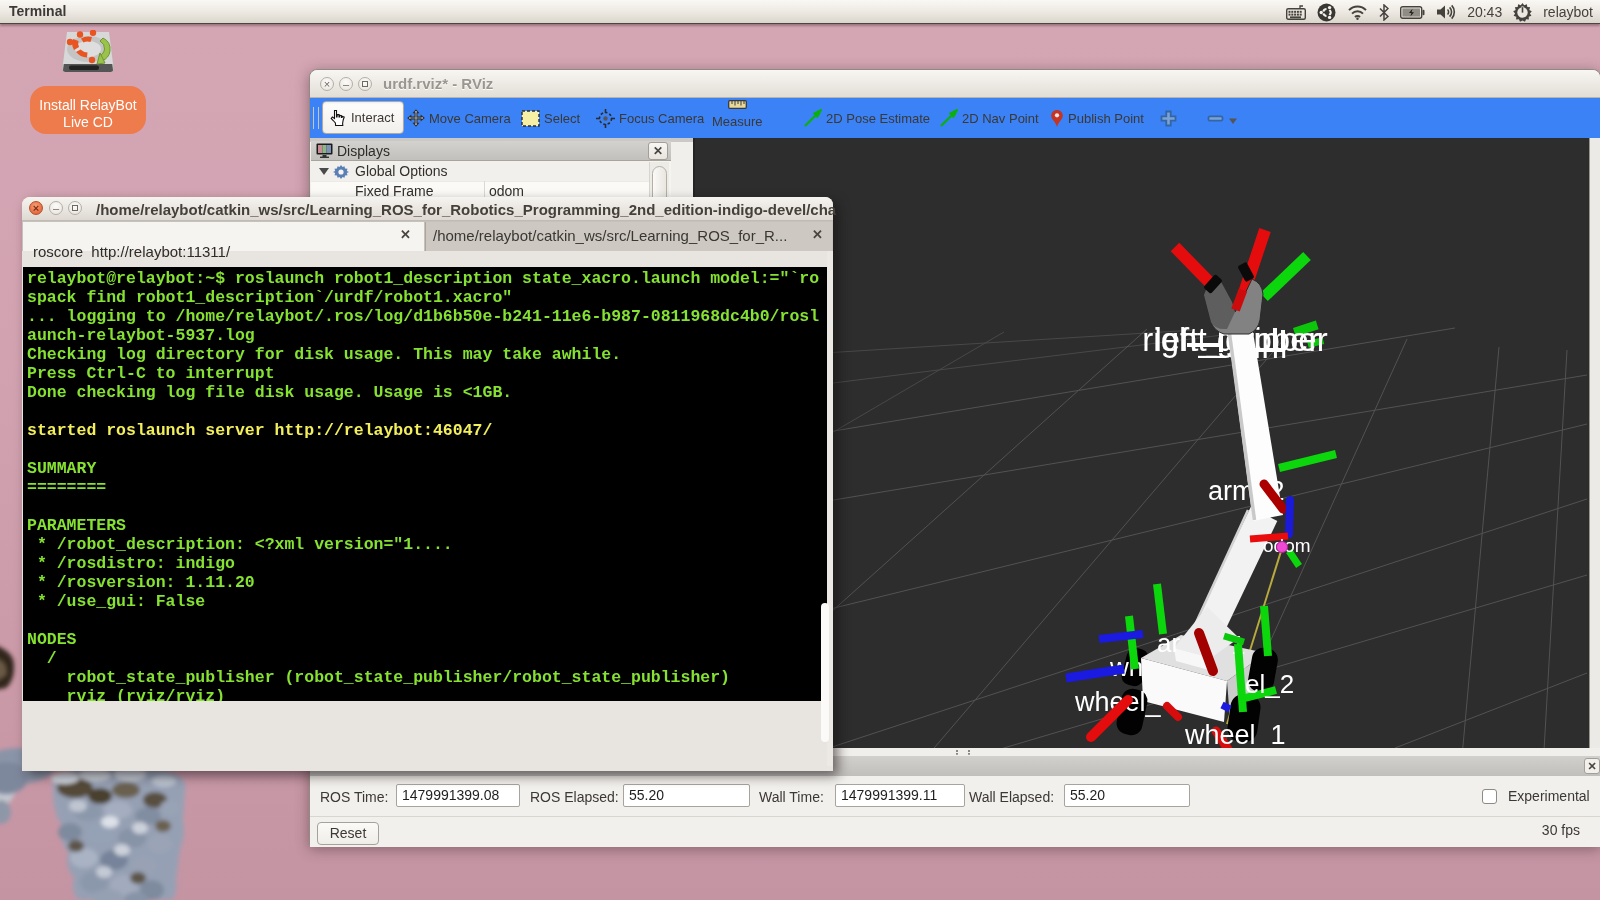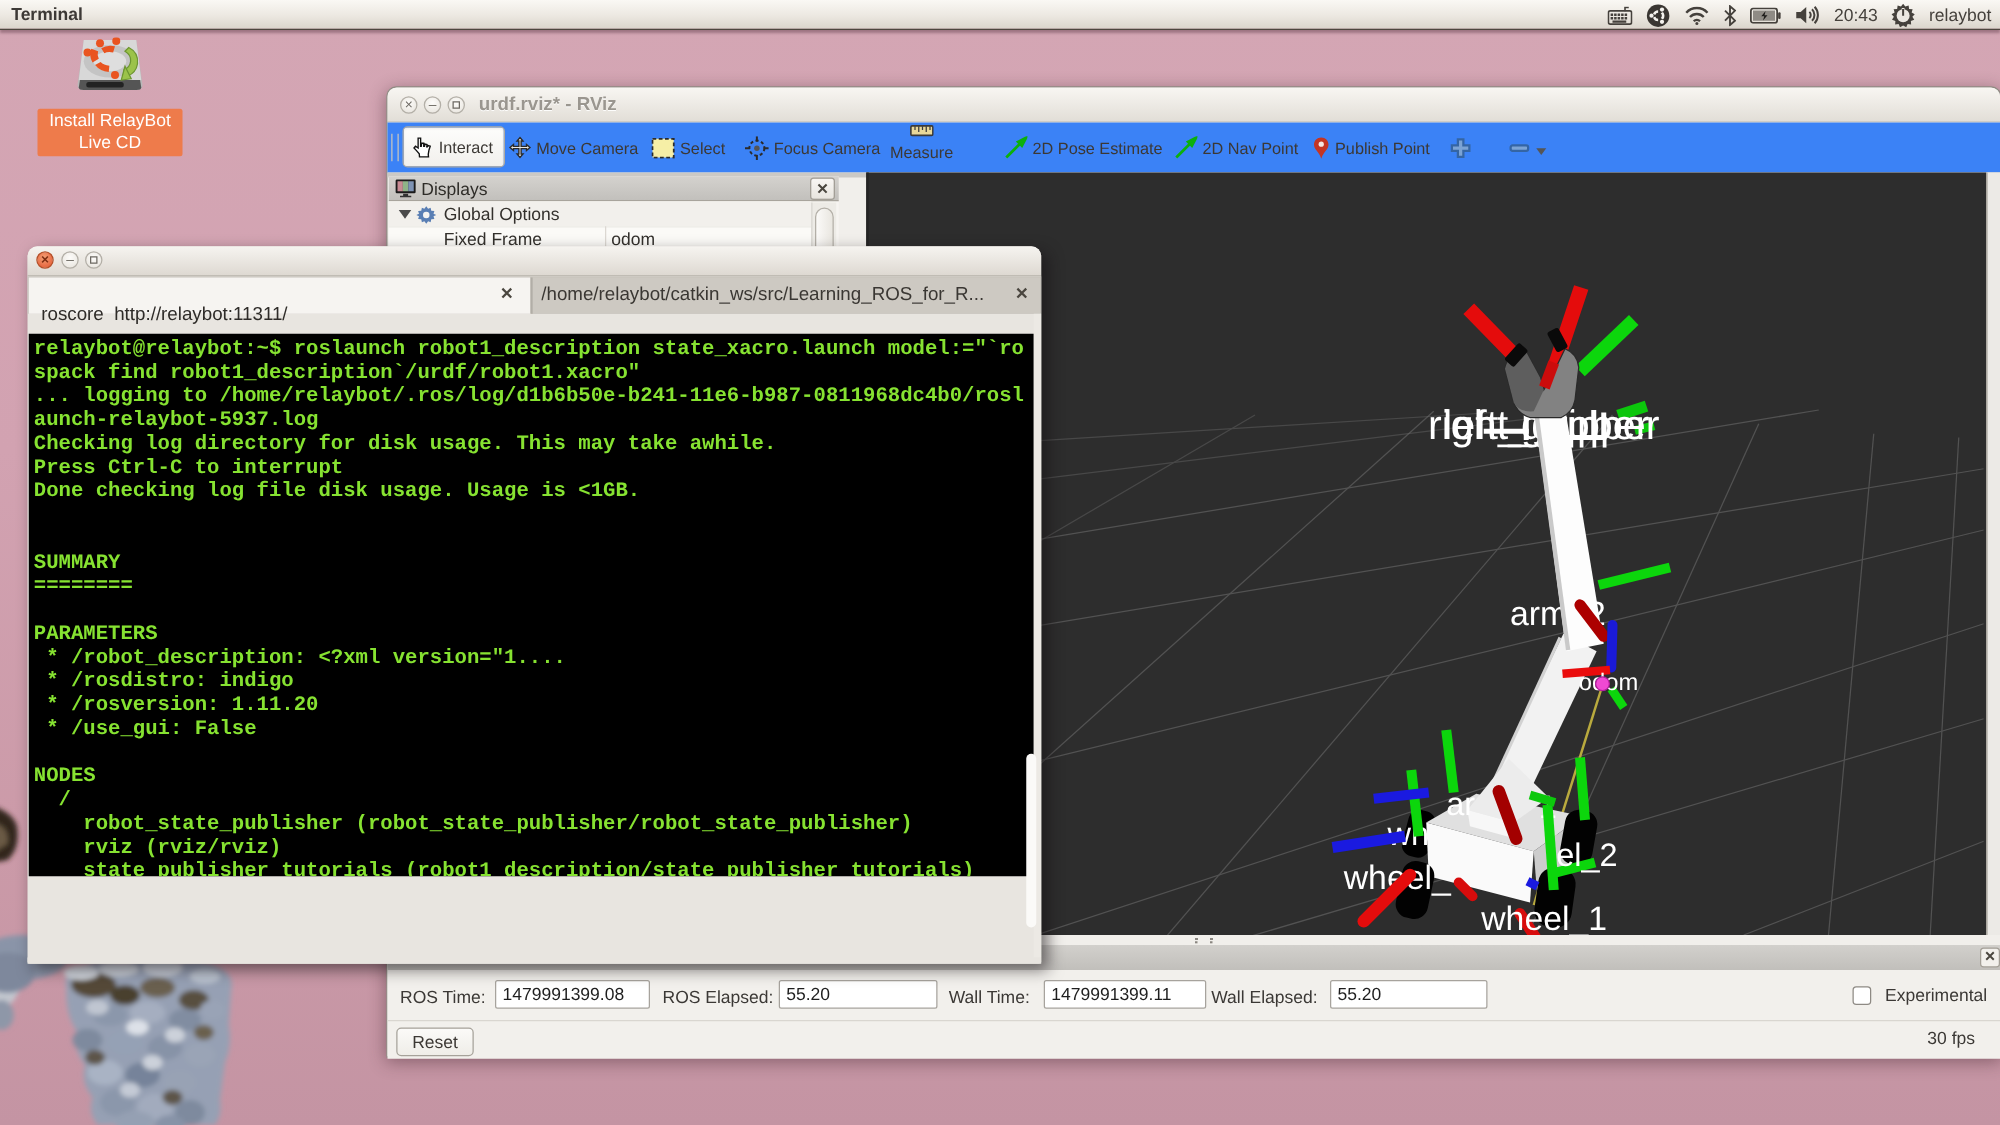--- a/index.html
+++ b/index.html
@@ -12,22 +12,22 @@
 #toppanel { position:absolute; left:0; top:0; width:1600px; height:24px;
   background:linear-gradient(180deg,#faf8f4 0%,#ece8e1 55%,#dad5cc 100%);
   border-bottom:1px solid #4d463e; box-shadow:0 2px 2px rgba(60,30,40,.35); z-index:50; }
 #toppanel .appname { position:absolute; left:9px; top:3px; font-size:14px; font-weight:bold; color:#3d3936; }
 #toppanel .right { position:absolute; right:7px; top:0; height:24px; display:flex; align-items:center; gap:11px; color:#45413c; }
 #toppanel .clock { font-size:14px; color:#45413c; }
 #toppanel .uname { font-size:14px; color:#45413c; }
 
 
 #deskicon { position:absolute; left:30px; top:30px; width:116px; text-align:center; z-index:5; }
-#deskicon .label { margin-top:4px; background:#ee7b4b; border-radius:2px; color:#fff;
-  font-size:14px; line-height:17px; padding:1px 2px 3px; }
+#deskicon .label { margin-top:4px; background:#ee7b4b; border-radius:16px; color:#fff;
+  font-size:14px; line-height:17px; padding:11px 2px 3px; }
 
 
 #rviz { position:absolute; left:309px; top:69px; width:1292px; height:777px;
   background:#f1efeb; border:1px solid #8f8b83; border-radius:8px 8px 0 0;
   box-shadow:0 3px 14px rgba(60,30,40,.45); z-index:10; }
 #rviz .titlebar { position:absolute; left:0; top:0; width:100%; height:28px;
   background:linear-gradient(180deg,#f8f6f2,#e2ded7); border-bottom:1px solid #b9b5ad; border-radius:8px 8px 0 0; }
 .wbtn { position:absolute; top:7px; width:14px; height:14px; border-radius:50%;
   background:radial-gradient(circle at 50% 35%,#fdfcfa,#e6e2db); border:1px solid #b3afa7;
   color:#6c6862; font-size:11px; line-height:12px; text-align:center; }
@@ -470,38 +470,40 @@
   <span id="fps">30 fps</span>
 </div>
 
 <div id="term">
   <div class="titlebar">
     <div class="wbtn" style="left:7px; top:4px; background:radial-gradient(circle at 45% 35%,#f4a277,#e9714a 60%,#dd5a31); border-color:#b44f28; color:#7d2d12; font-weight:bold;">×</div>
     <div class="wbtn" style="left:27px; top:4px;">–</div>
     <div class="wbtn" style="left:46px; top:4px;">
         <span style="display:block;width:6px;height:6px;border:1px solid #6c6862;margin:3px auto 0;"></span>
       </div>
+    <div class="wtitle">/home/relaybot/catkin_ws/src/Learning_ROS_for_Robotics_Programming_2nd_edition-indigo-devel/cha</div>
   </div>
   <div class="tabs">
     <div class="tab1"></div>
     <div class="tab2"></div>
     <span class="tabtext" style="left:11px;margin-top:16px;">roscore&nbsp;&nbsp;http://relaybot:11311/</span>
     <span class="tabx" style="left:378px;">✕</span>
     <span class="tabtext" style="left:411px; color:#3a3733; width:372px; overflow:hidden;">/home/relaybot/catkin_ws/src/Learning_ROS_for_R...</span>
     <span class="tabx" style="left:790px;">✕</span>
   </div>
   <div class="content">
       <pre id="termtext">relaybot@relaybot:~$ roslaunch robot1_description state_xacro.launch model:="`ro
 spack find robot1_description`/urdf/robot1.xacro"
 ... logging to /home/relaybot/.ros/log/d1b6b50e-b241-11e6-b987-0811968dc4b0/rosl
 aunch-relaybot-5937.log
 Checking log directory for disk usage. This may take awhile.
 Press Ctrl-C to interrupt
 Done checking log file disk usage. Usage is &lt;1GB.
 
+<span class="y">started roslaunch server http://relaybot:46047/</span>
 
 SUMMARY
 ========
 
 PARAMETERS
  * /robot_description: &lt;?xml version="1....
  * /rosdistro: indigo
  * /rosversion: 1.11.20
  * /use_gui: False
 

